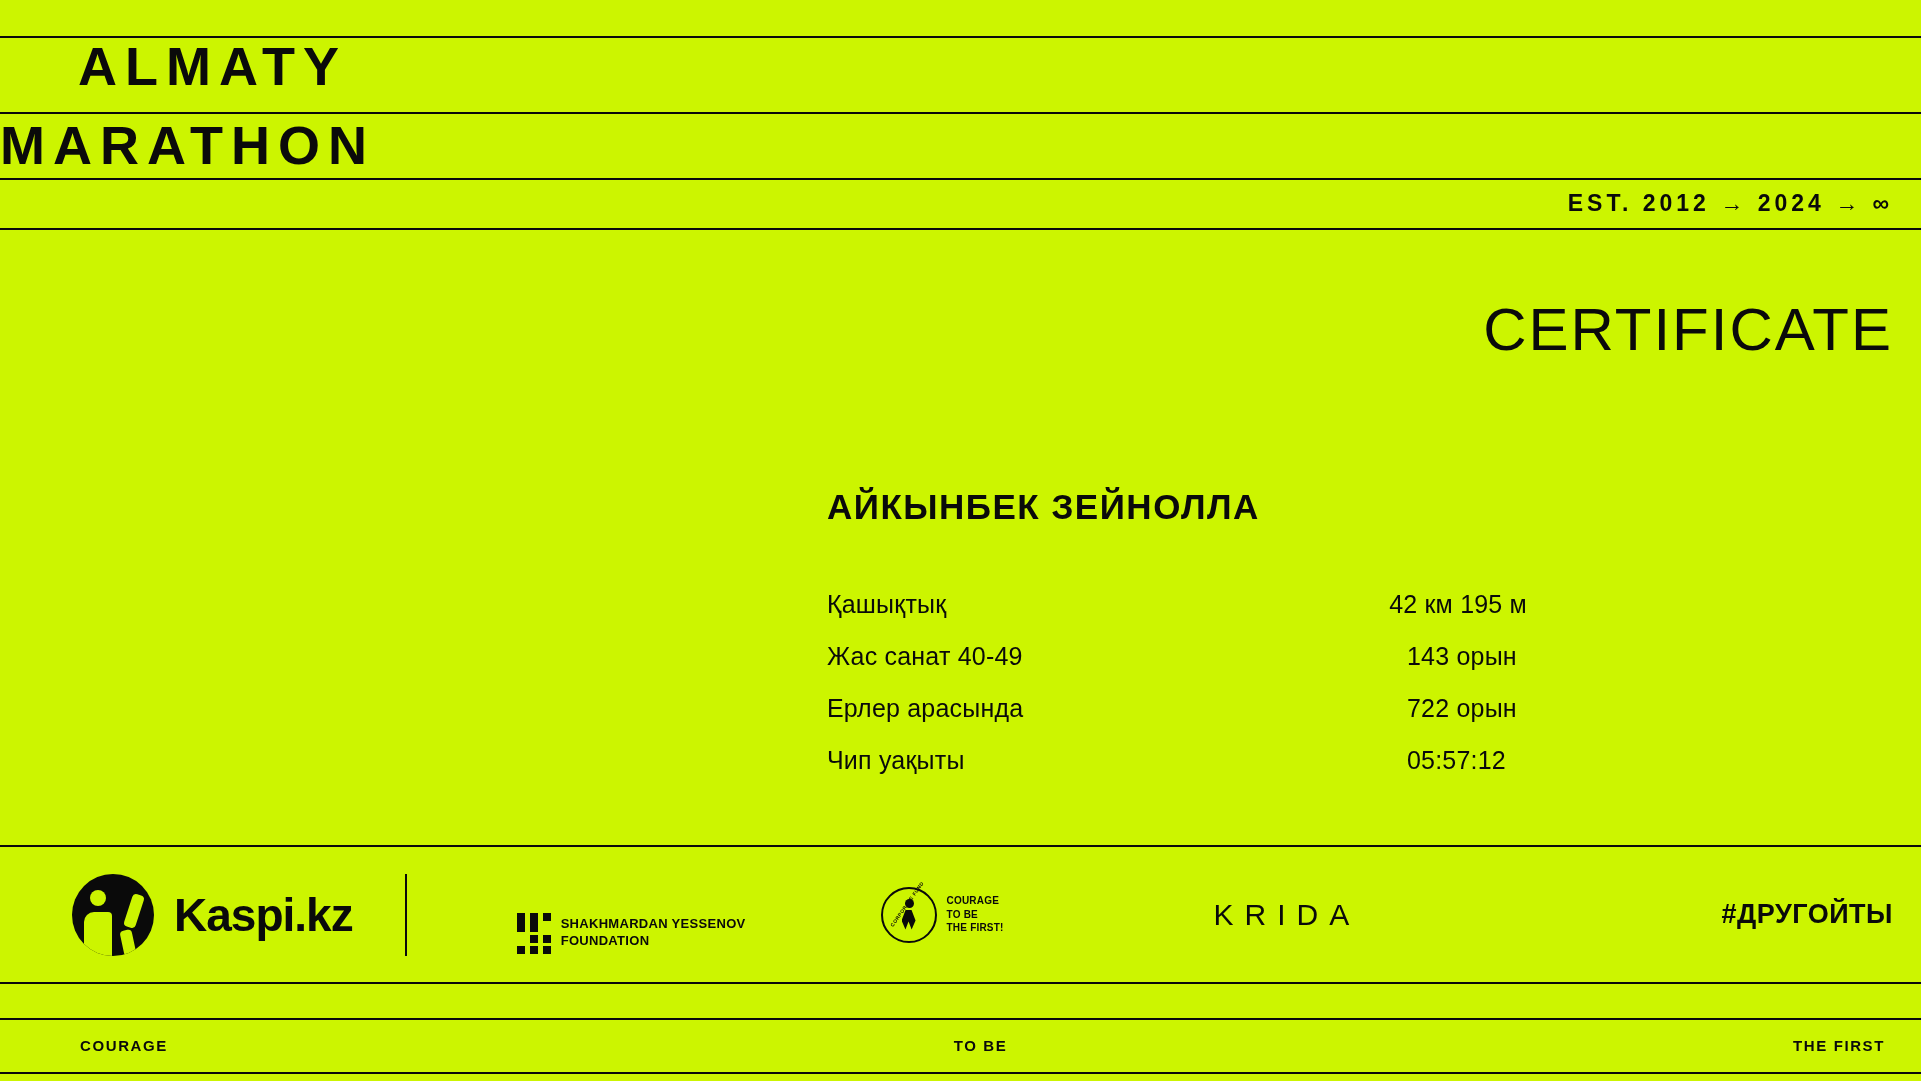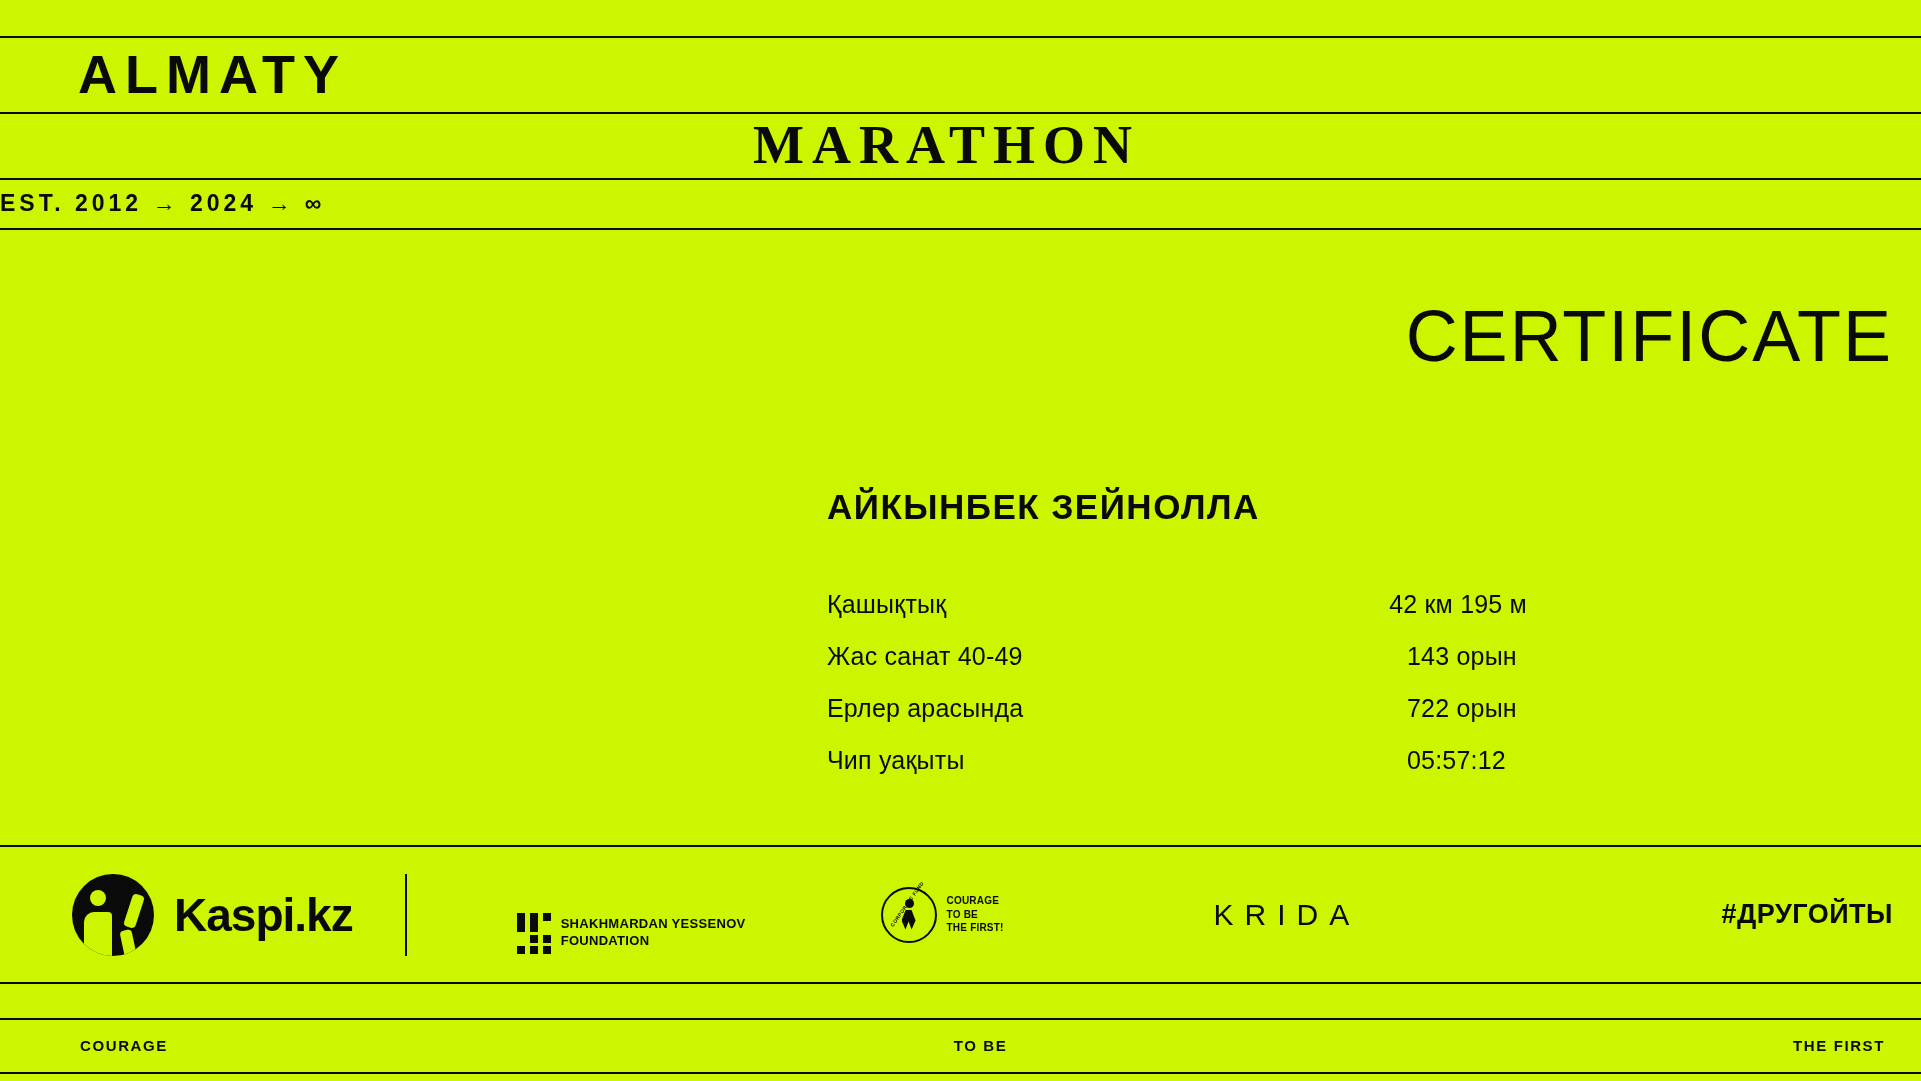--- a/index.html
+++ b/index.html
@@ -35,21 +35,21 @@
   .rule.r3 { top: 178px; }
   .rule.r4 { top: 228px; }
   .rule.r6 { top: 845px; }
   .rule.r7 { top: 982px; }
   .rule.r8 { top: 1018px; }
   .rule.r9 { top: 1072px; }
 
   
   .header-top {
     position: absolute;
-    top: 38px;
+    top: 30px;
     left: 0;
     right: 0;
     height: 72px;
     display: flex;
     align-items: center;
   }
   .brand-almaty {
     margin-left: 78px;
     font-size: 54px;
     font-weight: 700;
@@ -58,57 +58,56 @@
     -webkit-text-stroke: 0px;
   }
   .header-mid {
     position: absolute;
     top: 114px;
     left: 0;
     right: 0;
     height: 62px;
     display: flex;
     align-items: center;
-    justify-content: center;
-    font-family: Liberation Serif, serif;
+    justify-content: flex-start;
   }
   .brand-marathon {
     margin-right: 28px;
     font-size: 54px;
     font-weight: 700;
     letter-spacing: 8px;
     line-height: 1;
   }
   .header-est {
     position: absolute;
     top: 180px;
     left: 0;
     right: 0;
     height: 46px;
     display: flex;
     align-items: center;
-    justify-content: flex-start;
+    justify-content: flex-end;
   }
   .est-text {
     margin-right: 28px;
     font-size: 23px;
     font-weight: 700;
     letter-spacing: 4px;
   }
 
   
   .title-wrap {
     position: absolute;
     top: 300px;
     left: 0;
     right: 28px;
     text-align: right;
   }
   .cert-title {
-    font-size: 72px;
+    font-size: 60px;
     font-weight: 400;
     letter-spacing: 2px;
     line-height: 1;
     display: inline-block;
   }
 
   
   .athlete-name {
     position: absolute;
     top: 487px;

